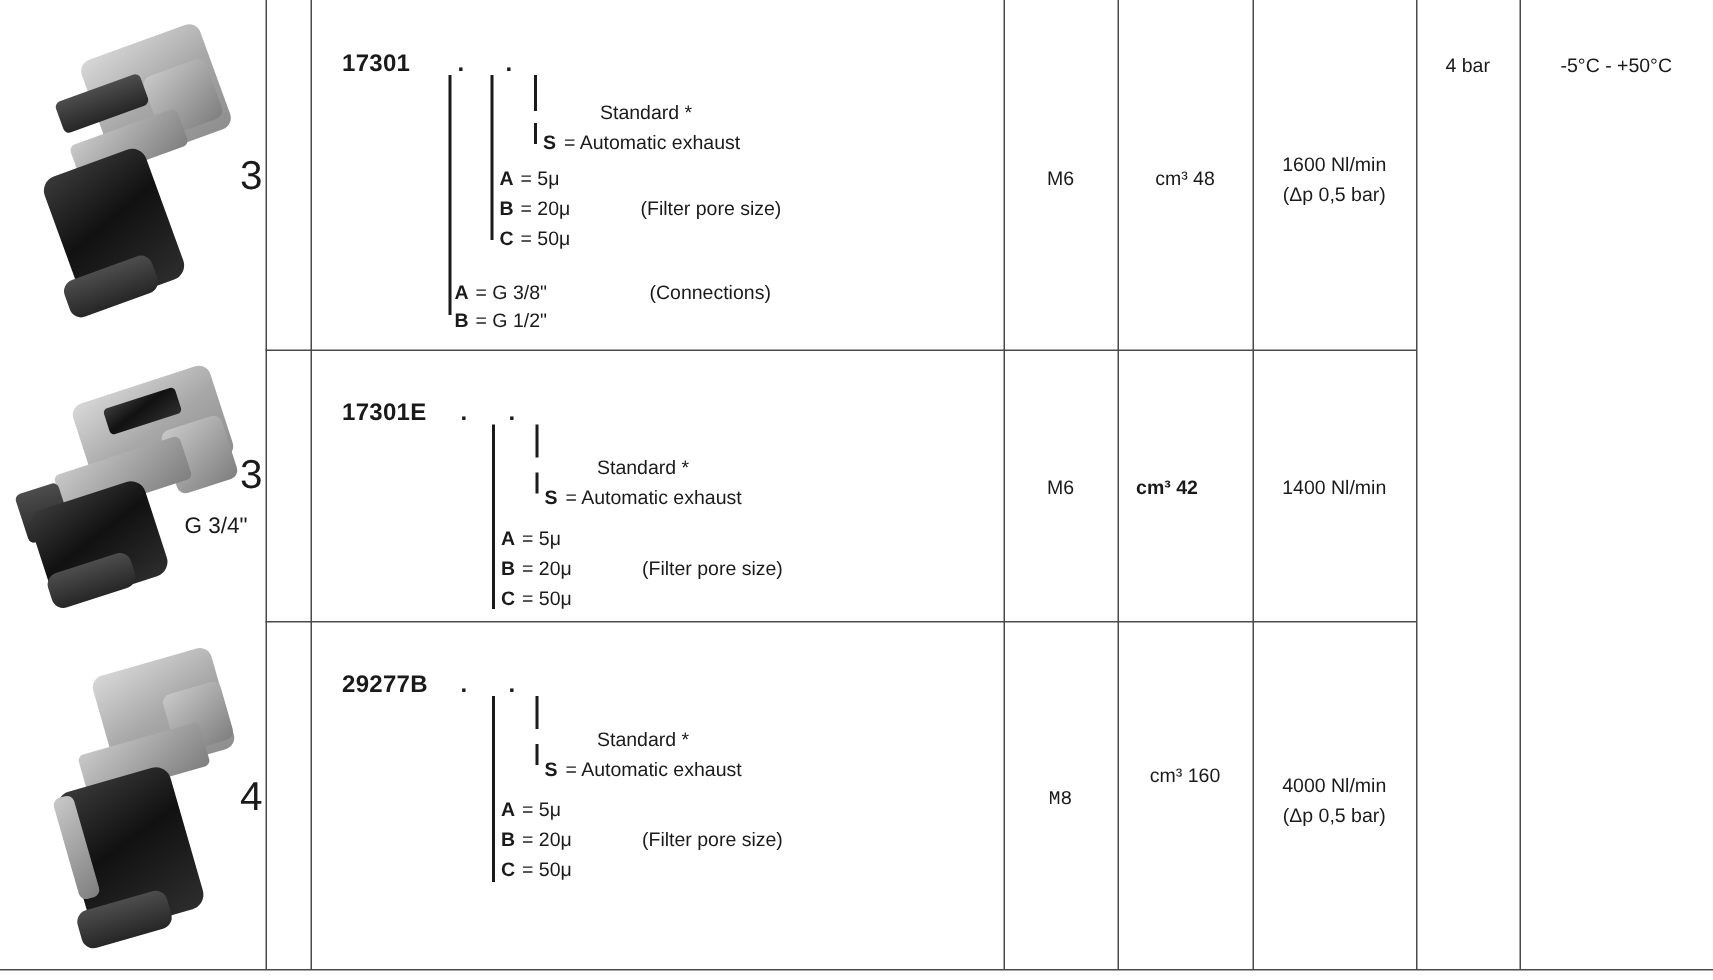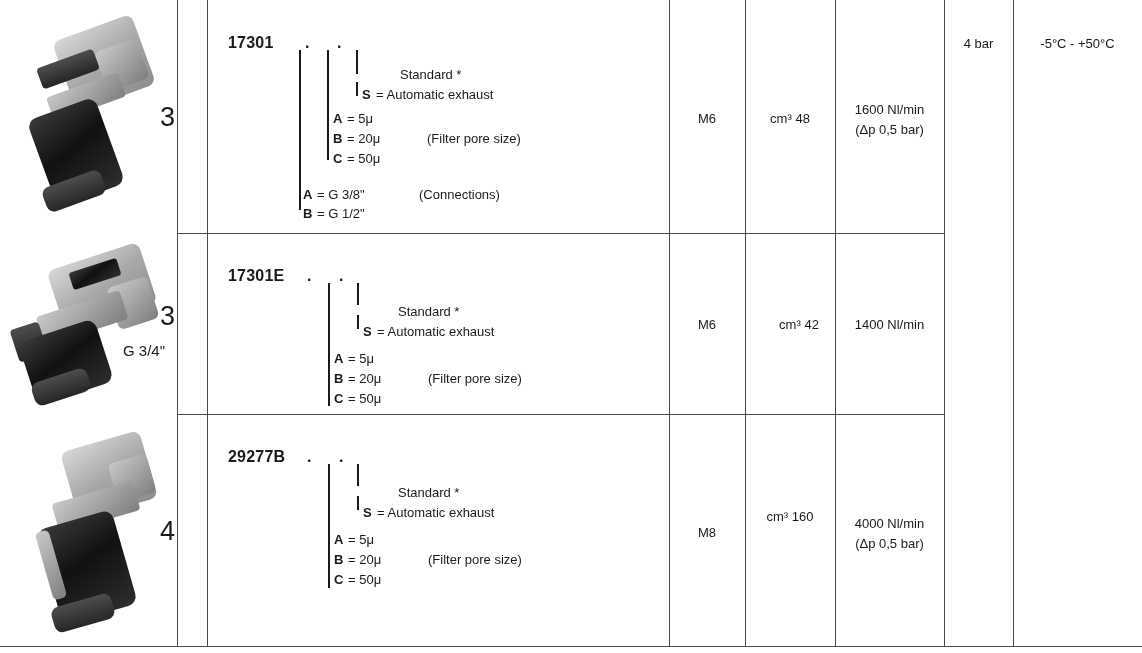--- a/index.html
+++ b/index.html
@@ -90,21 +90,21 @@
     <div class="t b" style="left:333px;top:112px;">A</div>
     <div class="t" style="left:347px;top:112px;">= 5μ</div>
     <div class="t b" style="left:333px;top:132px;">B</div>
     <div class="t" style="left:347px;top:132px;">= 20μ</div>
     <div class="t" style="left:427px;top:132px;">(Filter pore size)</div>
     <div class="t b" style="left:333px;top:152px;">C</div>
     <div class="t" style="left:347px;top:152px;">= 50μ</div>
 
     <div class="t b" style="left:303px;top:188px;">A</div>
     <div class="t" style="left:317px;top:188px;">= G 3/8"</div>
-    <div class="t" style="left:419px;top:188px;">(Connections)</div>
+    <div class="t" style="left:433px;top:188px;">(Connections)</div>
     <div class="t b" style="left:303px;top:207px;">B</div>
     <div class="t" style="left:317px;top:207px;">= G 1/2"</div>
 
     <div class="t ctr" style="left:669px;top:112px;width:76px;">M6</div>
     <div class="t ctr" style="left:745px;top:112px;width:90px;">
       <span>cm³</span>
       <span>48</span>
     </div>
     <div class="t ctr" style="left:835px;top:103px;width:109px;">1600 Nl/min</div>
     <div class="t ctr" style="left:835px;top:123px;width:109px;">(Δp 0,5 bar)</div>
@@ -141,21 +141,21 @@
 
     <div class="t b" style="left:334px;top:119px;">A</div>
     <div class="t" style="left:348px;top:119px;">= 5μ</div>
     <div class="t b" style="left:334px;top:139px;">B</div>
     <div class="t" style="left:348px;top:139px;">= 20μ</div>
     <div class="t" style="left:428px;top:139px;">(Filter pore size)</div>
     <div class="t b" style="left:334px;top:159px;">C</div>
     <div class="t" style="left:348px;top:159px;">= 50μ</div>
 
     <div class="t ctr" style="left:669px;top:85px;width:76px;">M6</div>
-    <div class="t ctr" style="left:754px;top:85px;width:90px;">
+    <div class="t ctr" style="left:733px;top:85px;width:90px;font-weight:bold;">
       <span>cm³</span>
       <span>42</span>
     </div>
     <div class="t ctr" style="left:835px;top:85px;width:109px;">1400 Nl/min</div>
   </div>
 
   <div class="row" style="top:414px;height:232px;">
 
     <div class="prodimg" style="left:20px;top:20px;width:160px;height:205px;">
       <div class="body gry" style="left:48px;top:6px;width:82px;height:70px;transform:rotate(-16deg);border-radius:8px;"></div>
@@ -181,21 +181,21 @@
     <div class="t" style="left:377px;top:92px;">= Automatic exhaust</div>
 
     <div class="t b" style="left:334px;top:119px;">A</div>
     <div class="t" style="left:348px;top:119px;">= 5μ</div>
     <div class="t b" style="left:334px;top:139px;">B</div>
     <div class="t" style="left:348px;top:139px;">= 20μ</div>
     <div class="t" style="left:428px;top:139px;">(Filter pore size)</div>
     <div class="t b" style="left:334px;top:159px;">C</div>
     <div class="t" style="left:348px;top:159px;">= 50μ</div>
 
-    <div class="t ctr" style="left:669px;top:112px;width:76px;">M8</div>
+    <div class="t ctr" style="left:669px;top:112px;width:76px;font-family:Liberation Mono, monospace;">M8</div>
     <div class="t ctr" style="left:745px;top:96px;width:90px;">
       <span>cm³</span>
       <span>160</span>
     </div>
     <div class="t ctr" style="left:835px;top:103px;width:109px;">4000 Nl/min</div>
     <div class="t ctr" style="left:835px;top:123px;width:109px;">(Δp 0,5 bar)</div>
   </div>
 
 </div>
 

